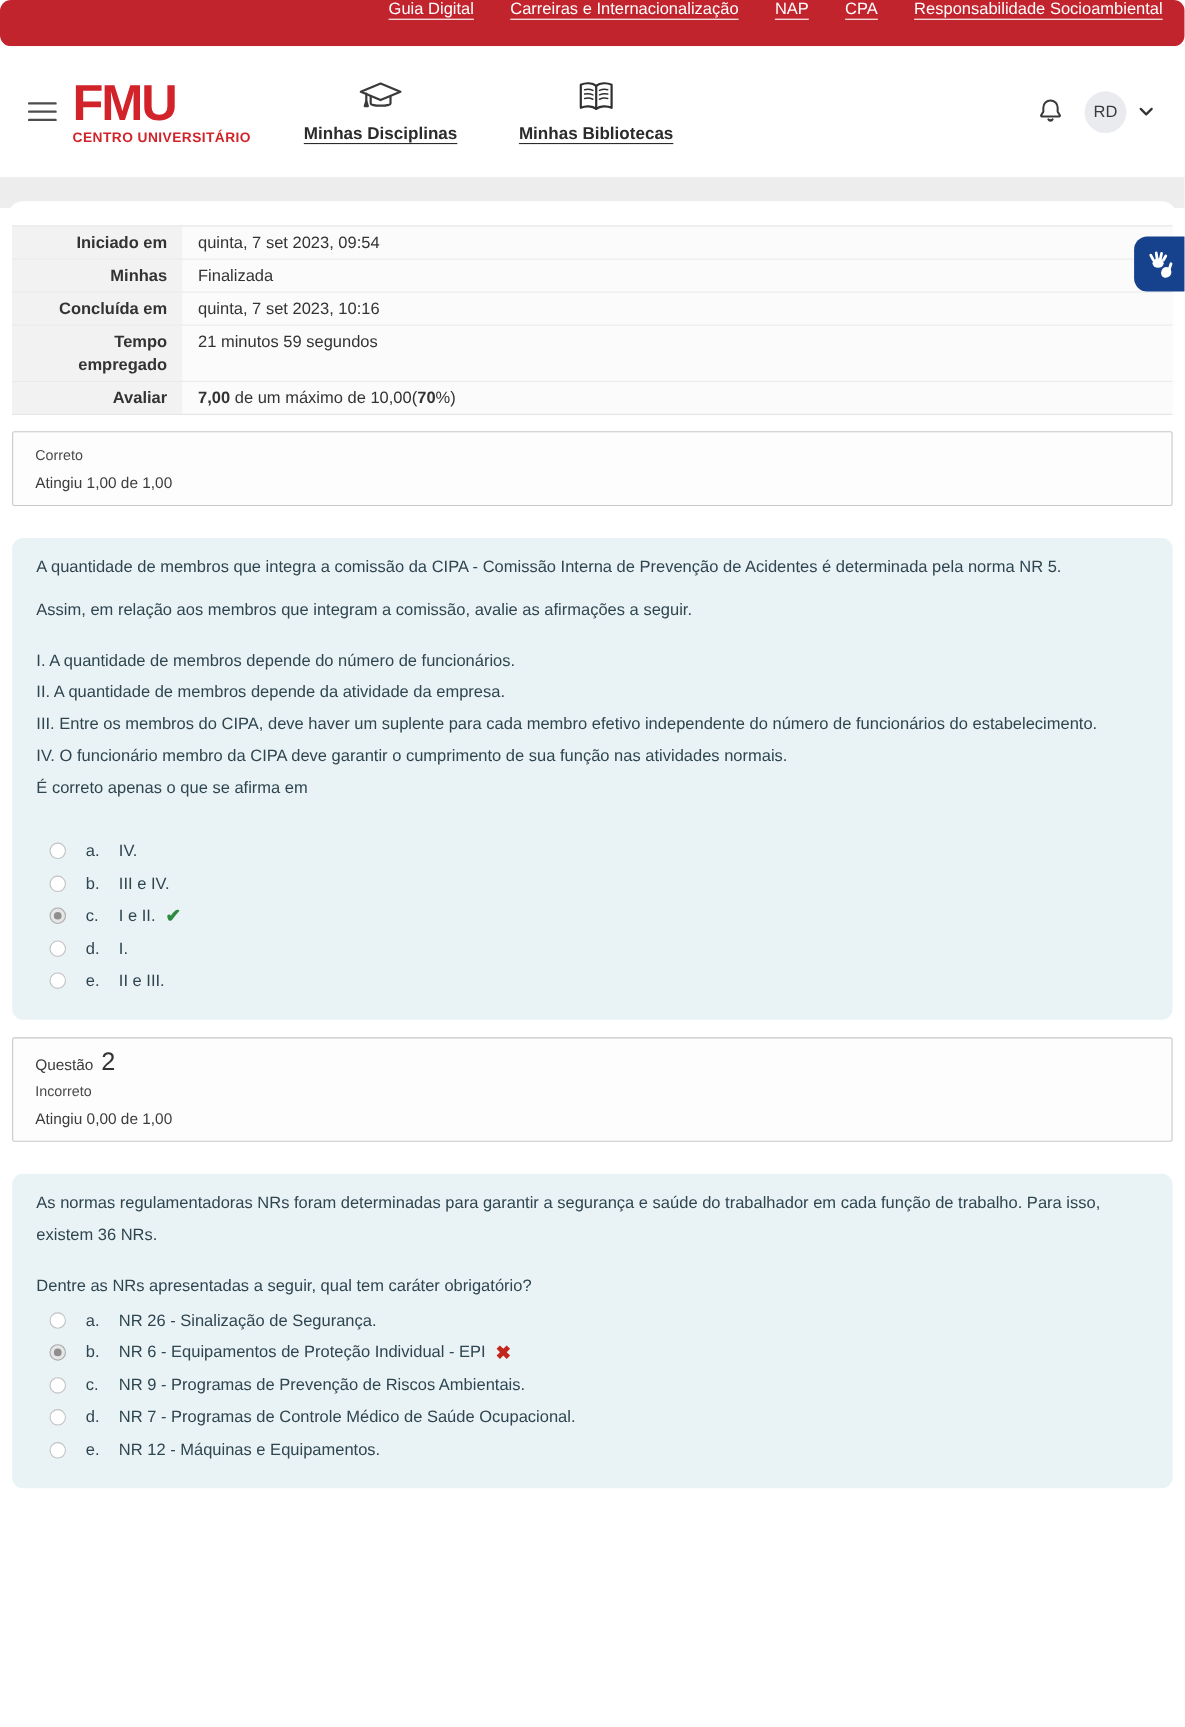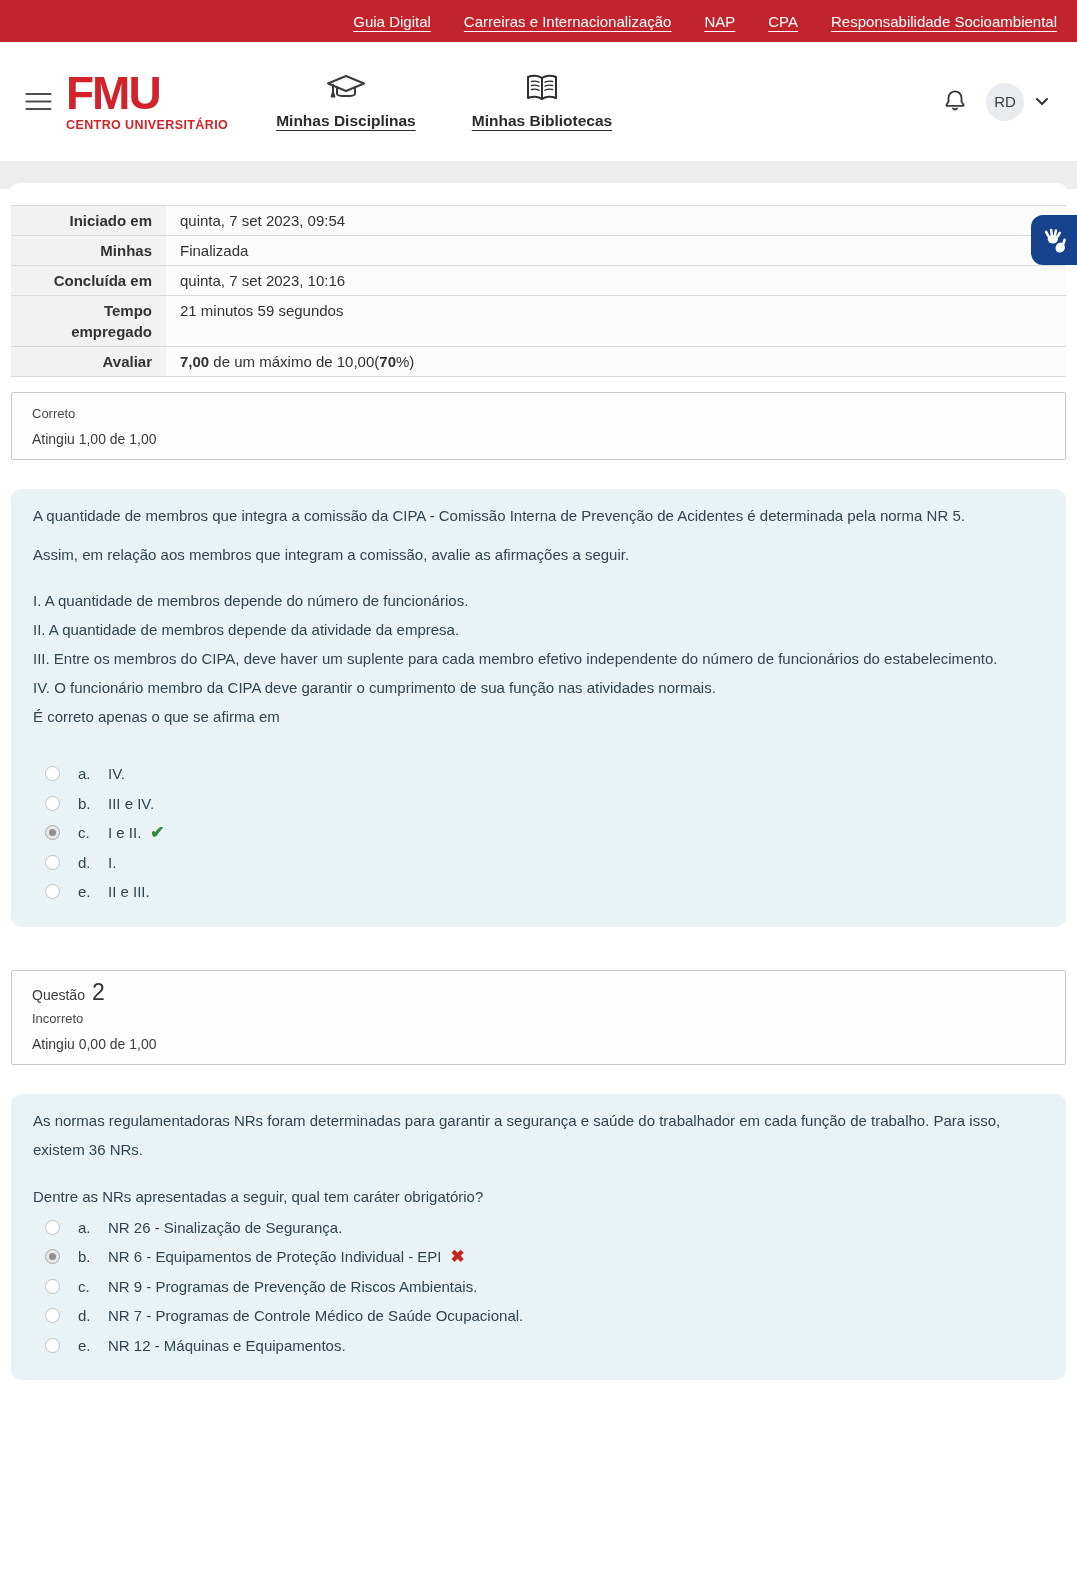--- a/index.html
+++ b/index.html
@@ -4,22 +4,22 @@
 <style>
   * { box-sizing: border-box; margin: 0; padding: 0; }
   body {
     width: 1077px; height: 1570px; position: relative; overflow: hidden;
     background: #fff; font-family: "Liberation Sans", sans-serif; color: #333;
   }
   a, button { font-family: inherit; background: none; border: none; cursor: pointer; }
 
   
   .topbar {
-    height: 42px; background: #C2242E; display: flex; align-items: center;
-    justify-content: flex-end; padding-right: 20px;
+    height: 42px; background: #C2242E; display: flex; 
+    justify-content: flex-end; padding-right: 20px; border-radius: 10px;
   }
   .topbar-links { display: flex; gap: 33px; }
   .toplink {
     color: #fff; font-size: 15px; text-decoration: underline;
     text-underline-offset: 4px; white-space: nowrap;
   }
 
   
   .header { height: 119px; display: flex; align-items: center; background: #fff; }
   .hamburger { margin-left: 25px; display: flex; align-items: center; }
@@ -247,21 +247,21 @@
       </div>
       <div class="opt">
         <span class="radio"></span>
         <span class="letter">e.</span>
         <span class="opt-text">II e III.</span>
         <span class="marker"></span>
       </div>
     </div>
   </section>
 
-  <section class="qinfo" style="margin-top:43px">
+  <section class="qinfo" style="margin-top:16px">
     <div class="q-title">
       <span>Questão</span><span class="q-number">2</span>
     </div>
     <div class="q-state">Incorreto</div>
     <div class="q-score">Atingiu 0,00 de 1,00</div>
   </section>
 
   <section class="qcontent q2">
     <p class="p1 wide-gap">As normas regulamentadoras NRs foram determinadas para garantir a segurança e saúde do trabalhador em cada função de trabalho. Para isso, existem 36 NRs.</p>
     <div class="stmt">Dentre as NRs apresentadas a seguir, qual tem caráter obrigatório?</div>

